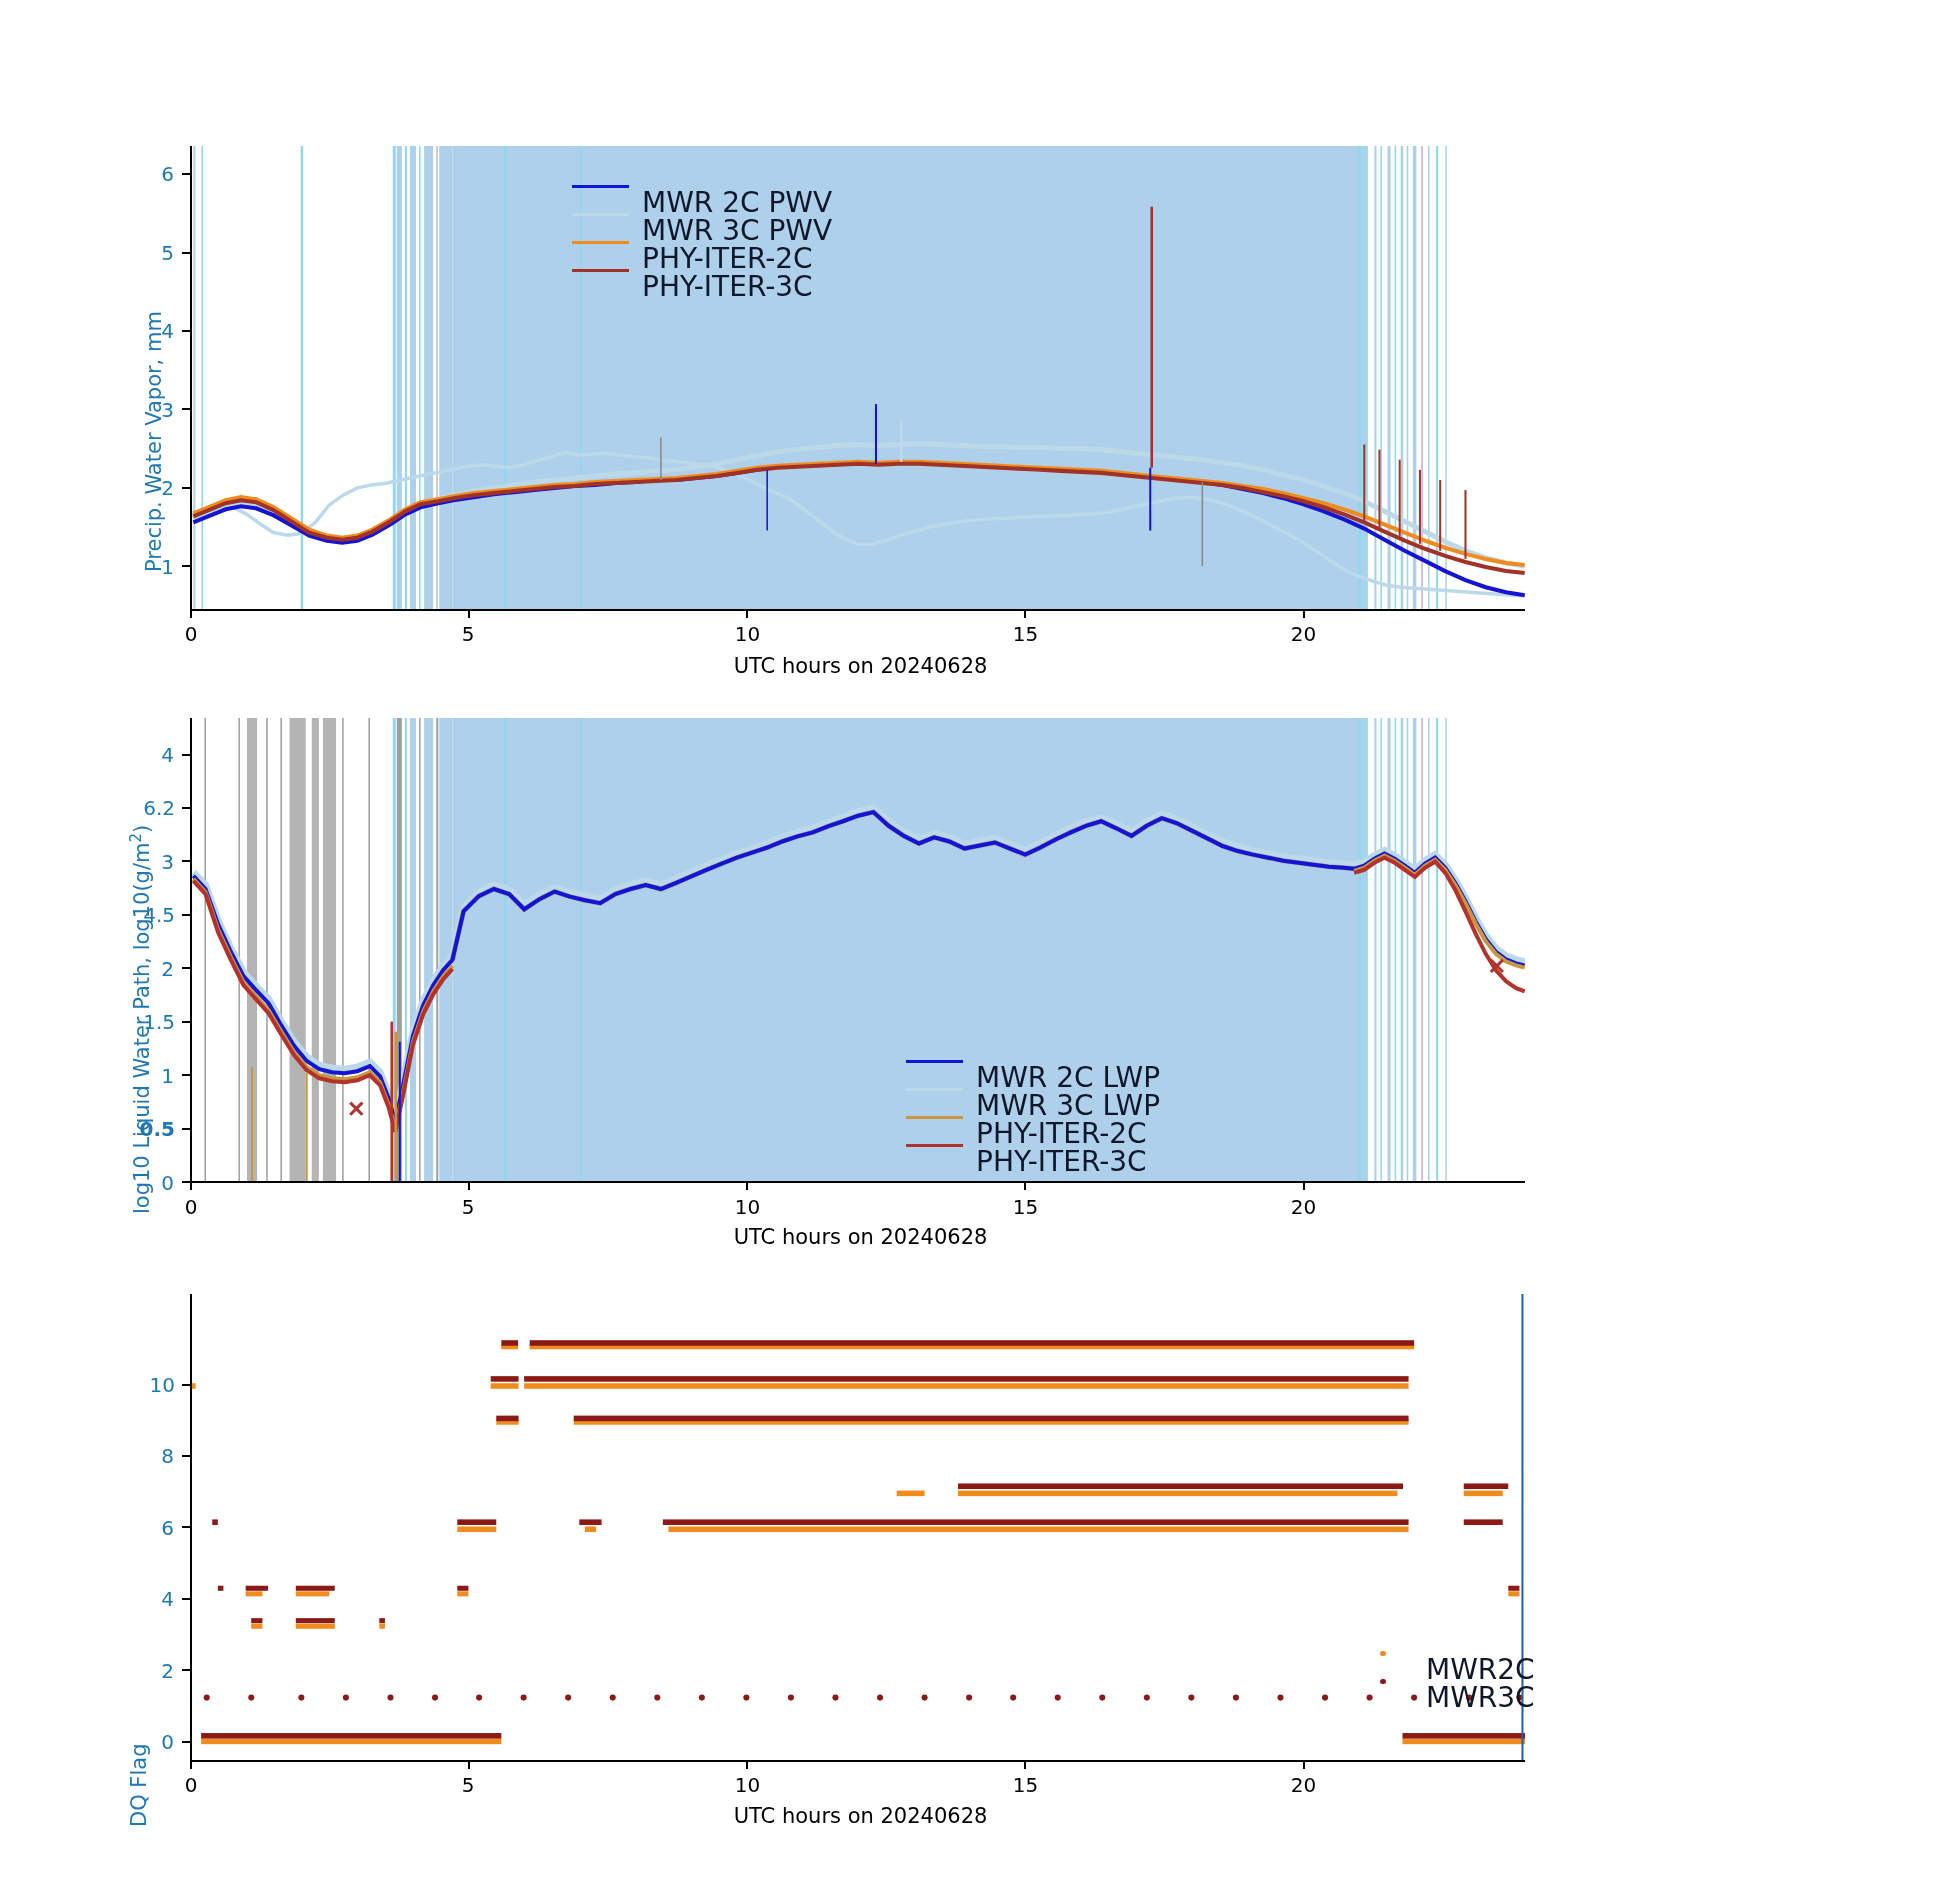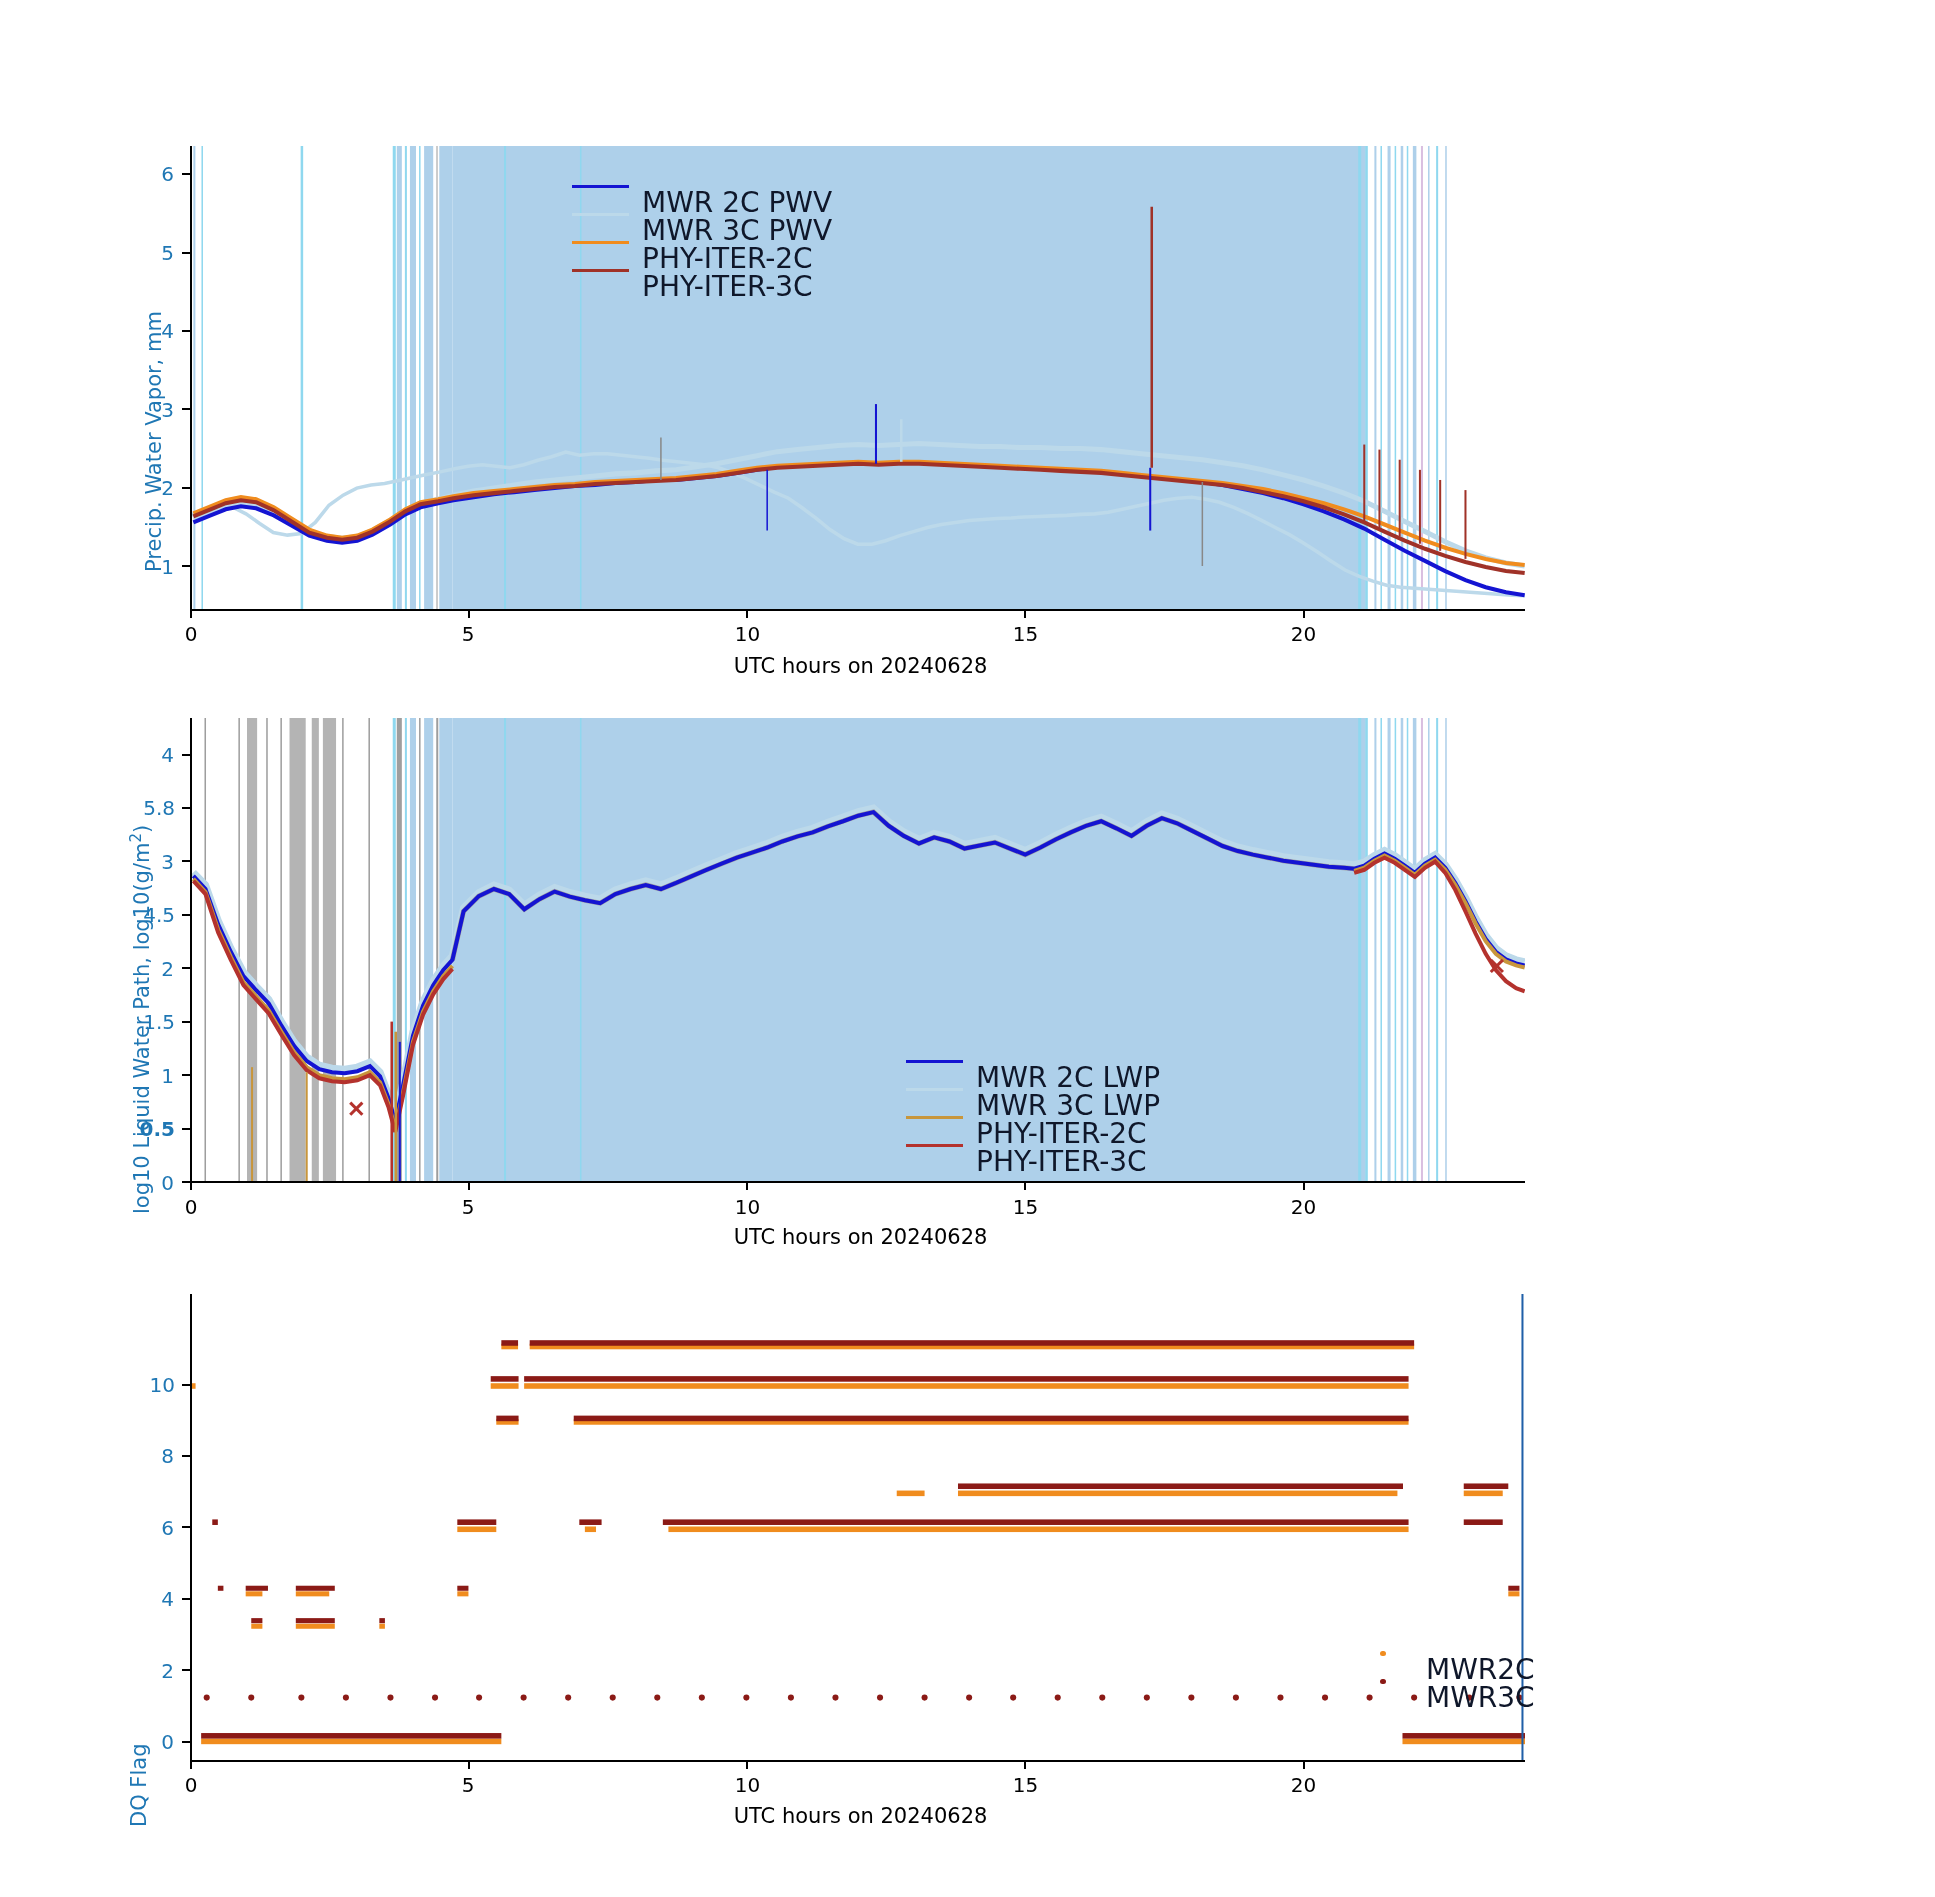--- a/index.html
+++ b/index.html
@@ -224,21 +224,21 @@
     <div class="ylbl-num" style="left:137px;top:361px;width:37px;">1</div>
     <div class="tick" style="left:182px;top:318px;width:8.6px;height:1.5px;"></div>
     <div class="ylbl-num" style="left:127px;top:307px;width:48px;">1.5</div>
     <div class="tick" style="left:182px;top:264px;width:8.6px;height:1.5px;"></div>
     <div class="ylbl-num" style="left:137px;top:254px;width:37px;">2</div>
     <div class="tick" style="left:182px;top:211px;width:8.6px;height:1.5px;"></div>
     <div class="ylbl-num" style="left:127px;top:200px;width:48px;">4.5</div>
     <div class="tick" style="left:182px;top:157px;width:8.6px;height:1.5px;"></div>
     <div class="ylbl-num" style="left:137px;top:147px;width:37px;">3</div>
     <div class="tick" style="left:182px;top:104px;width:8.6px;height:1.5px;"></div>
-    <div class="ylbl-num" style="left:127px;top:93px;width:48px;">5.8</div>
+    <div class="ylbl-num" style="left:127px;top:93px;width:48px;">6.2</div>
     <div class="tick" style="left:182px;top:51px;width:8.6px;height:1.5px;"></div>
     <div class="ylbl-num" style="left:137px;top:40px;width:37px;">4</div>
 
     <div class="tick" style="left:190px;top:478px;width:1.5px;height:9px;"></div>
     <div class="ticklbl" style="left:173px;top:492px;width:36px;">0</div>
     <div class="tick" style="left:468px;top:478px;width:1.5px;height:9px;"></div>
     <div class="ticklbl" style="left:450px;top:492px;width:36px;">5</div>
     <div class="tick" style="left:746px;top:478px;width:1.5px;height:9px;"></div>
     <div class="ticklbl" style="left:724px;top:492px;width:47px;">10</div>
     <div class="tick" style="left:1024px;top:478px;width:1.5px;height:9px;"></div>

